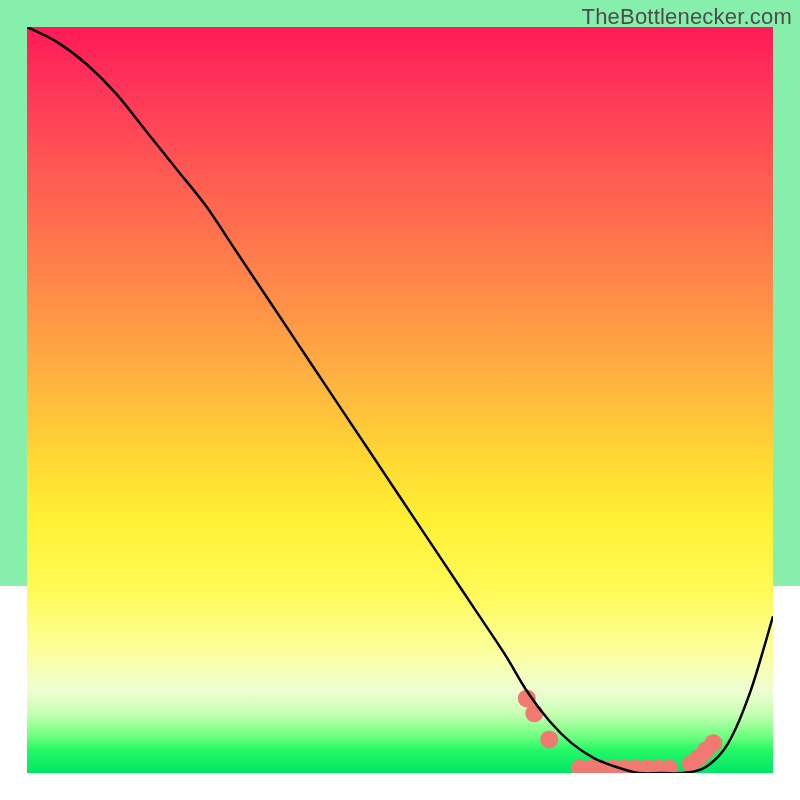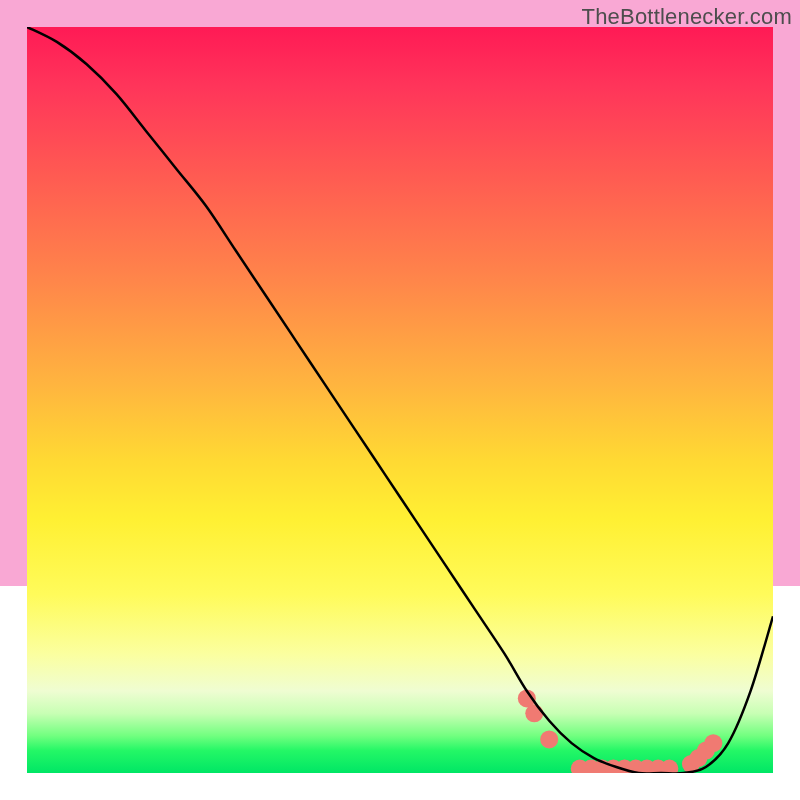--- a/index.html
+++ b/index.html
@@ -9,21 +9,21 @@
     height: 800px;
     background: #ffffff;
     font-family: Arial, Helvetica, sans-serif;
   }
   .frame {
     position: absolute;
     top: 0;
     left: 0;
     width: 800px;
     height: 586px;
-    background: #f9a8d4;
+    background: #86efac;
   }
   .chart-area {
     position: absolute;
     left: 27px;
     top: 27px;
     width: 746px;
     height: 746px;
     overflow: hidden;
   }
   .gradient-bg {

